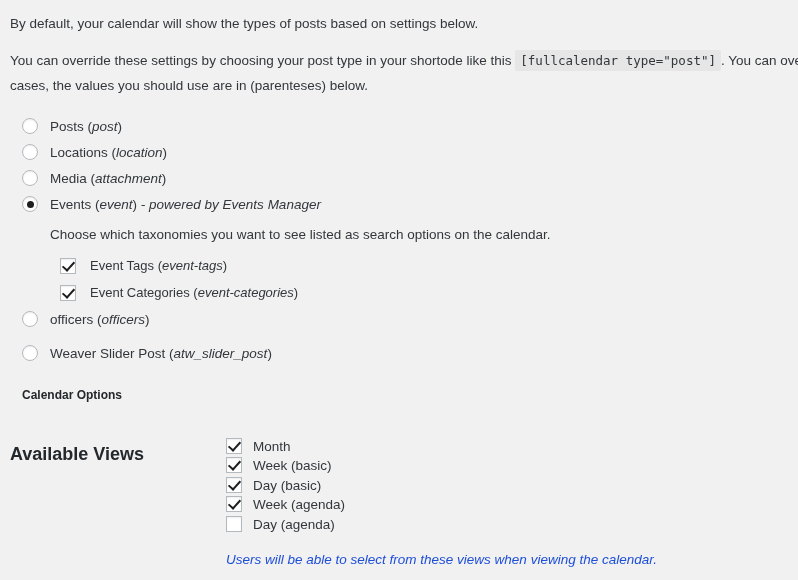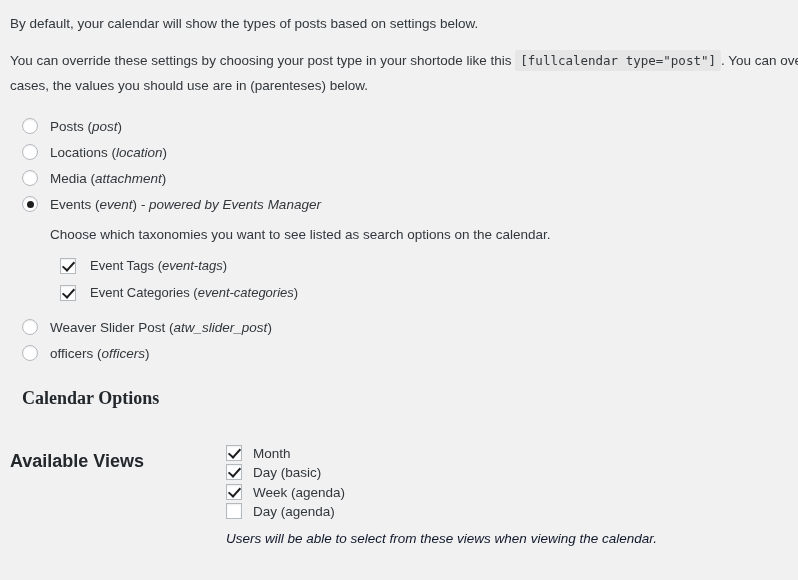--- a/index.html
+++ b/index.html
@@ -122,25 +122,24 @@
     margin-left: 50px;
   }
   .tax-row .checkbox {
     margin-right: 14px;
   }
   .suffix-note {
     font-style: italic;
     color: #32373c;
   }
   .section-title {
-    font-size: 18px;
+    font-size: 12px;
     font-weight: bold;
     color: #23282d;
     margin: 22px 0 0 12px;
-    font-family: Liberation Serif, serif;
   }
   .views-block {
     display: flex;
     margin-top: 30px;
   }
   .views-label {
     width: 216px;
     font-size: 18px;
     font-weight: bold;
     color: #23282d;
@@ -158,22 +157,22 @@
   .view-row .checkbox {
     margin-right: 11px;
   }
   .view-row .label {
     font-size: 13.5px;
     color: #32373c;
   }
   .views-help {
     font-style: italic;
     font-size: 13.5px;
-    color: #0f172a;
-    margin-top: 12px;
+    color: #1d4ed8;
+    margin-top: 20px;
     margin-left: 0px;
   }
 </style>
 </head>
 <body>
 
 <div class="page">
 
   <p class="intro-line">By default, your calendar will show the types of posts based on settings below.</p>
 
@@ -224,47 +223,51 @@
       </span>
     </div>
 
     <div class="tax-row">
       <span class="checkbox checked"></span>
       <span class="label">
         <span>Event Categories</span> (<em>event-categories</em>)
       </span>
     </div>
 
+    <div class="opt-row">
+      <span class="radio"></span>
+      <span class="label">
+        <span>officers</span> (<em>officers</em>)
+      </span>
+    </div>
+
     <div class="opt-row" style="margin-top:8px;">
       <span class="radio"></span>
       <span class="label">
         <span>Weaver Slider Post</span> (<em>atw_slider_post</em>)
-      </span>
-    </div>
-
-    <div class="opt-row">
-      <span class="radio"></span>
-      <span class="label">
-        <span>officers</span> (<em>officers</em>)
       </span>
     </div>
 
   </div>
 
   <div class="section-title">Calendar Options</div>
 
   <div class="views-block">
     <div class="views-label">Available Views</div>
     <div class="views-options">
 
       <div class="view-row">
         <span class="checkbox checked"></span>
         <span class="label">Month</span>
       </div>
 
+      <div class="view-row">
+        <span class="checkbox checked"></span>
+        <span class="label">Week (basic)</span>
+      </div>
 
       <div class="view-row">
         <span class="checkbox checked"></span>
         <span class="label">Day (basic)</span>
       </div>
 
       <div class="view-row">
         <span class="checkbox checked"></span>
         <span class="label">Week (agenda)</span>
       </div>

